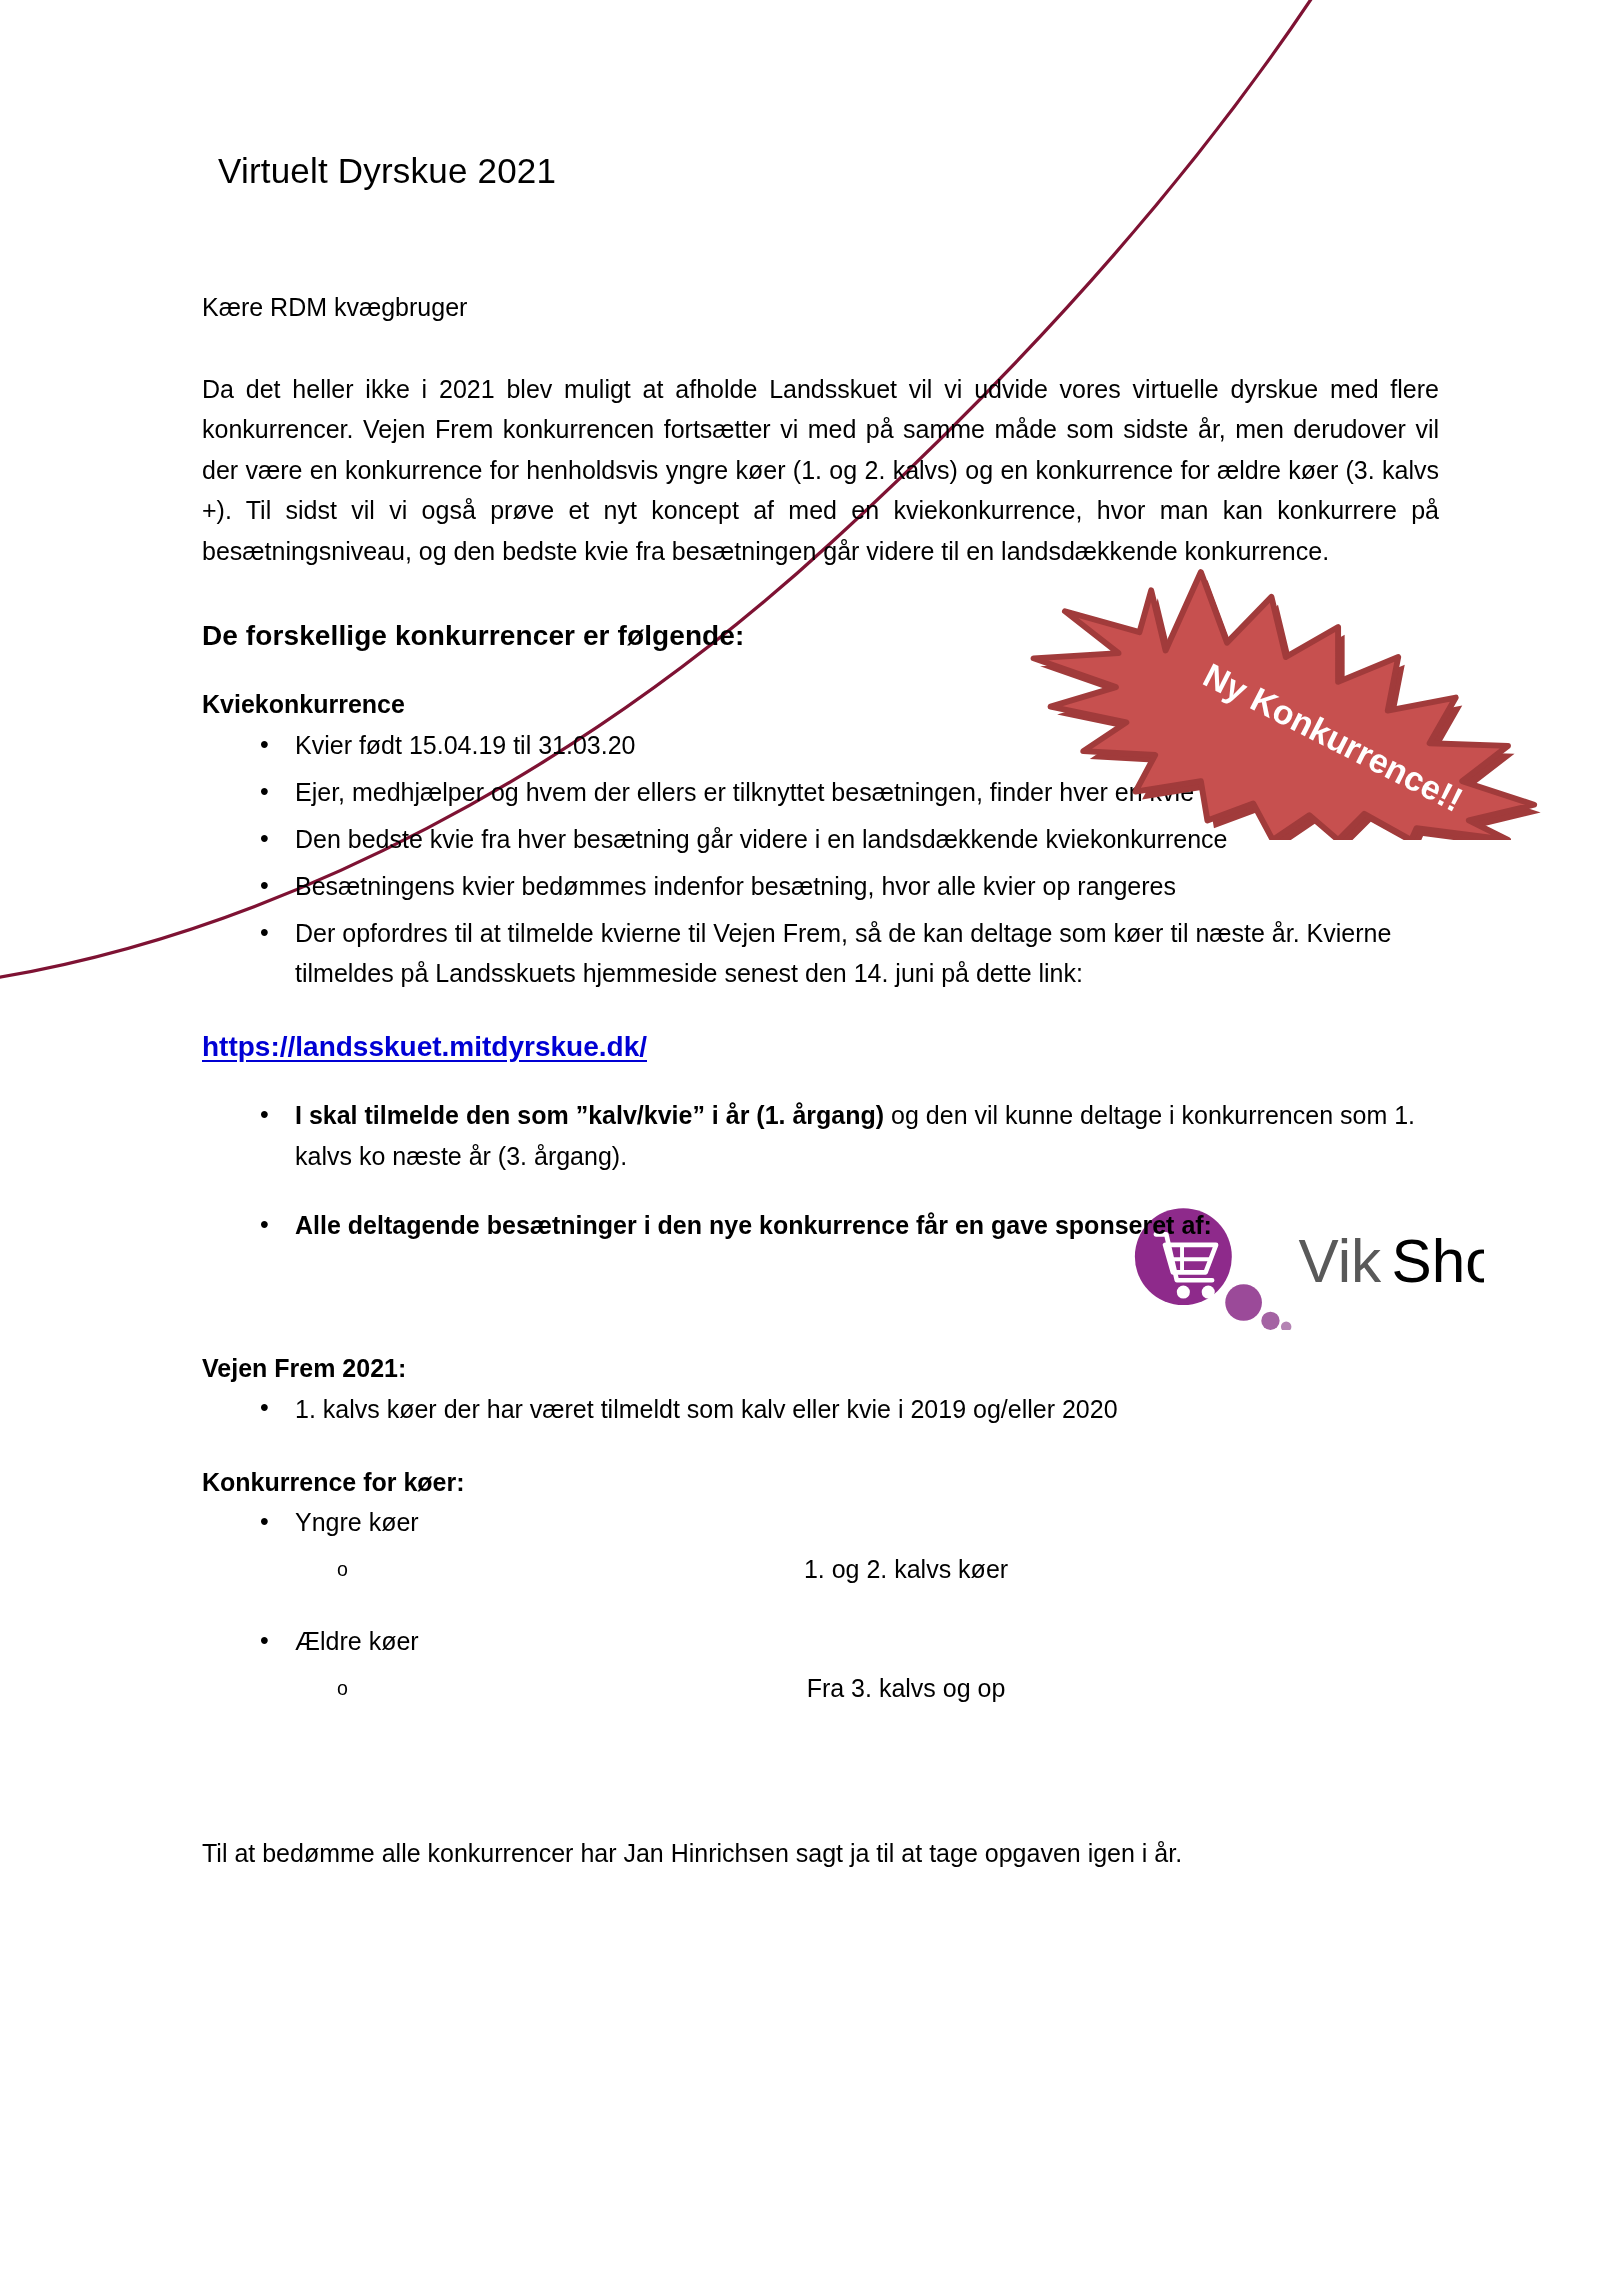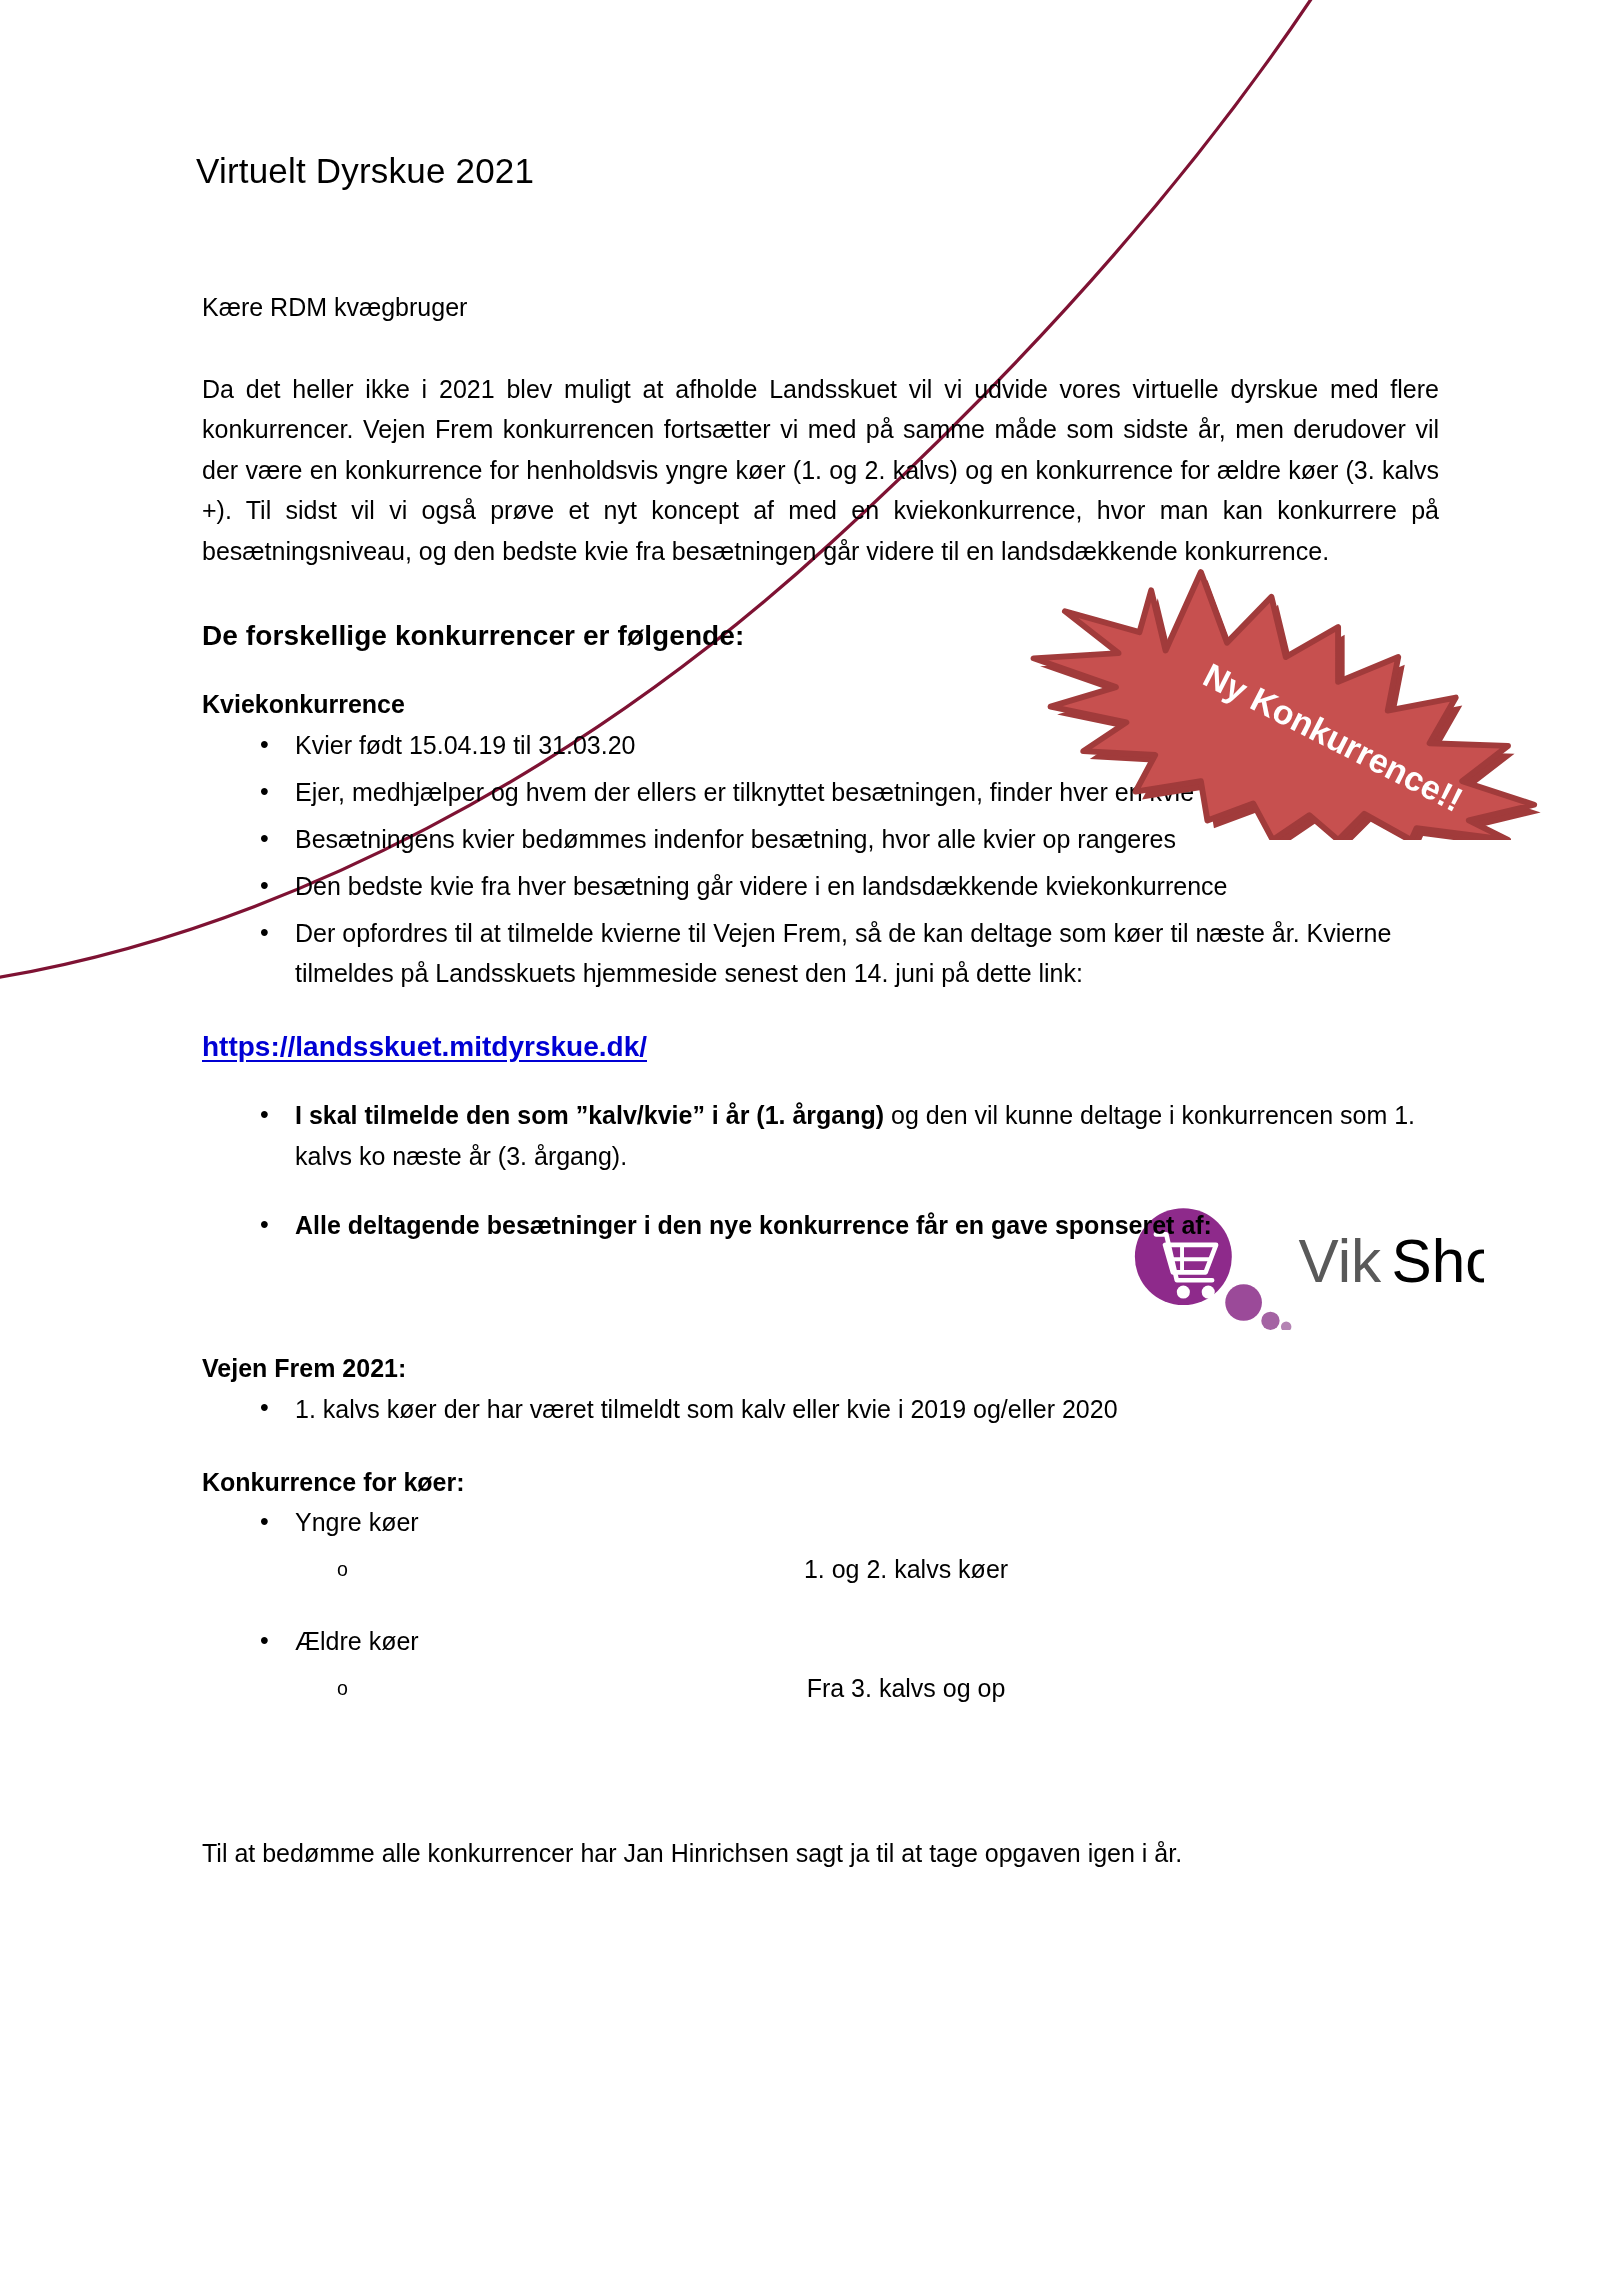--- a/index.html
+++ b/index.html
@@ -45,21 +45,21 @@
     font-size: 56px;
     font-weight: 700;
     letter-spacing: 0.7px;
     color: #000000;
     line-height: 1;
   }
 
   
   .doc-title {
     position: absolute;
-    left: 196px;
+    left: 218px;
     top: 151px;
     font-size: 35px;
     font-weight: 400;
     color: #000000;
     letter-spacing: 0.2px;
     z-index: 3;
   }
 
   
   .content {
@@ -217,22 +217,22 @@
 
     <h2 class="section-heading">De forskellige konkurrencer er følgende:</h2>
 
     <div class="spacer-md"></div>
 
     <h3 class="sub-heading">Kviekonkurrence</h3>
 
     <ul class="bullets">
       <li>Kvier født 15.04.19 til 31.03.20</li>
       <li>Ejer, medhjælper og hvem der ellers er tilknyttet besætningen, finder hver en kvie at tilmelde</li>
+      <li>Den bedste kvie fra hver besætning går videre i en landsdækkende kviekonkurrence</li>
       <li>Besætningens kvier bedømmes indenfor besætning, hvor alle kvier op rangeres</li>
-      <li>Den bedste kvie fra hver besætning går videre i en landsdækkende kviekonkurrence</li>
       <li>Der opfordres til at tilmelde kvierne til Vejen Frem, så de kan deltage som køer til næste år. Kvierne tilmeldes på Landsskuets hjemmeside senest den 14. juni på dette link:</li>
     </ul>
 
     <div class="link-line">
       <a class="doc-link" href="#">https://landsskuet.mitdyrskue.dk/</a>
     </div>
 
     <ul class="bullets">
       <li><span class="b">I skal tilmelde den som ”kalv/kvie” i år (1. årgang)</span><span> og den vil kunne deltage i konkurrencen som 1. kalvs ko næste år (3. årgang).</span></li>
       <li class="spaced"><span class="b">Alle deltagende besætninger i den nye konkurrence får en gave sponseret af:</span></li>

